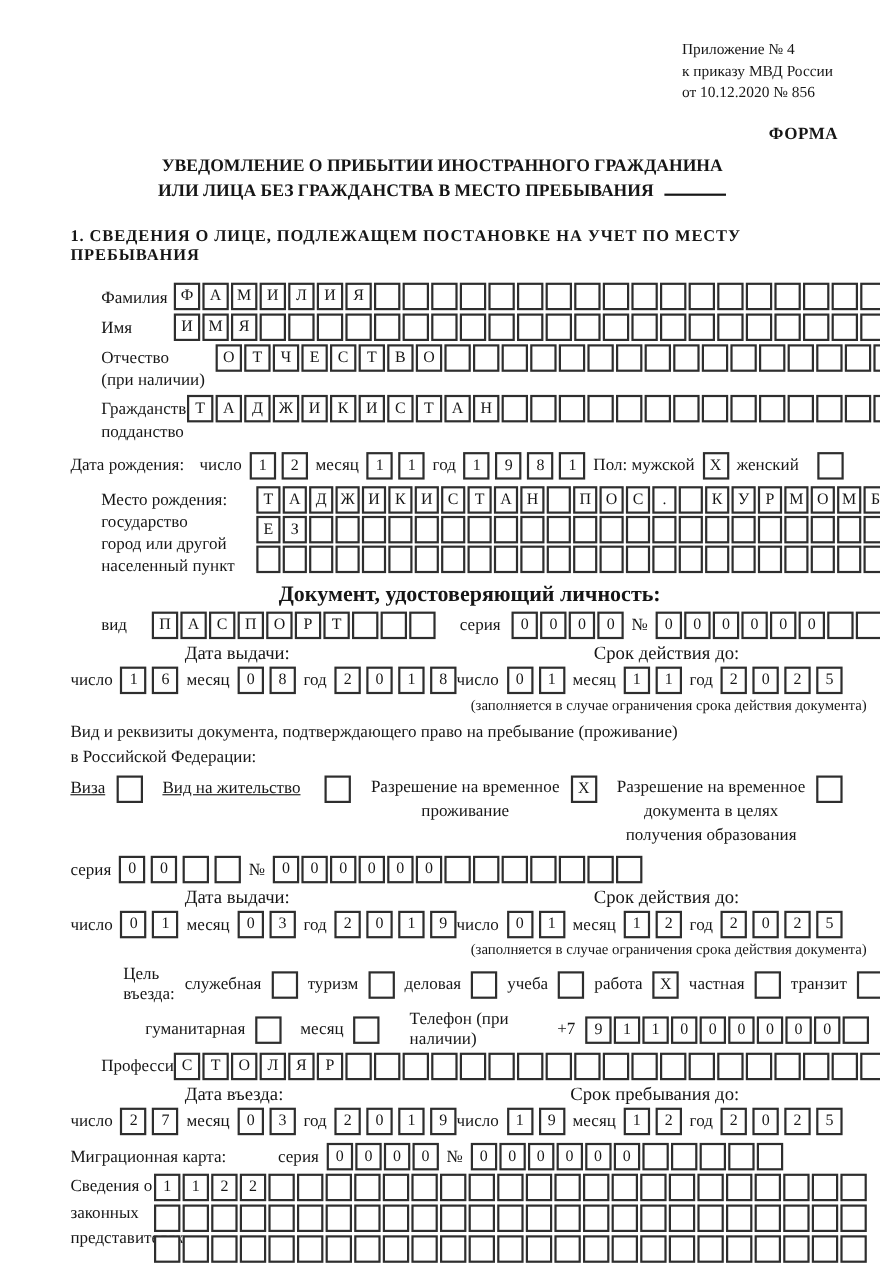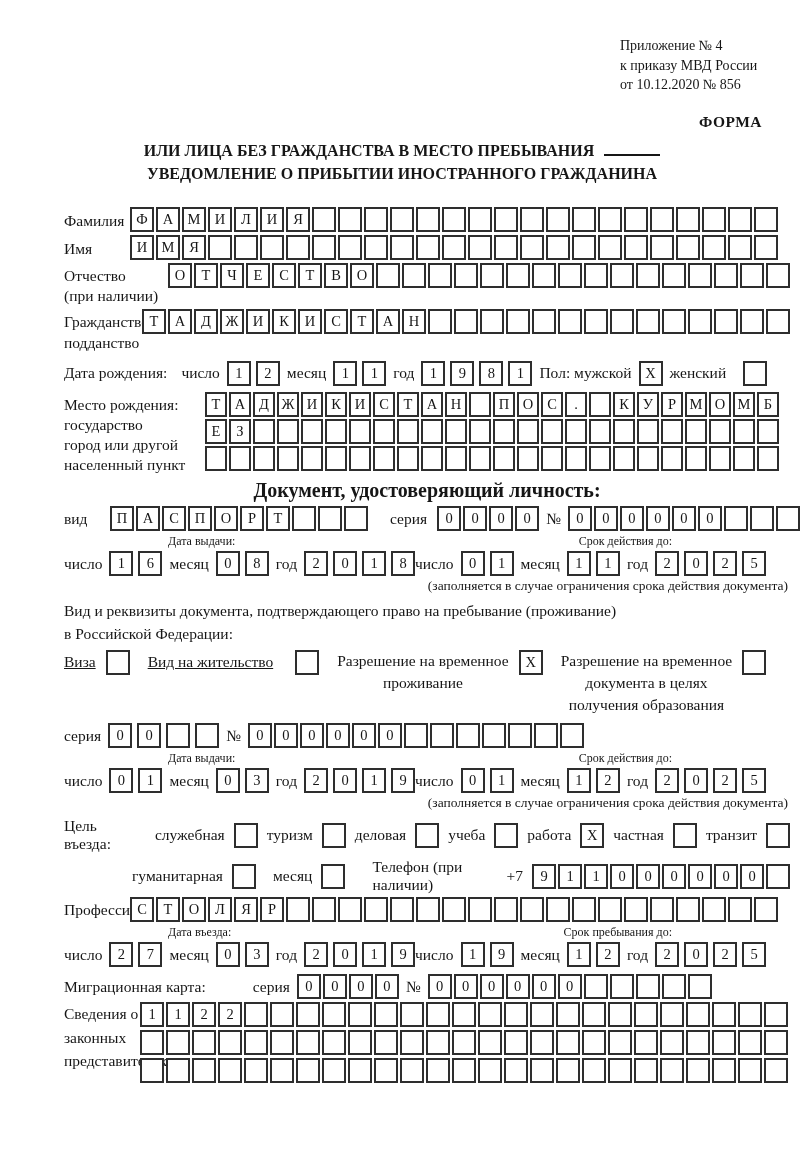--- a/index.html
+++ b/index.html
@@ -24,43 +24,43 @@
   .cbox {
     box-sizing:border-box; flex:none;
     width:24px; height:25px; border:2px solid #2e2e2e;
     display:flex; align-items:center; justify-content:center;
     font-size:14.5px; background:#fff;
   }
   .narrow .cbox { width:22px; }
   
   .frow { display:flex; align-items:flex-start; margin-bottom:3px; }
   .frow.vc { align-items:center; }
-  .flabel { flex:none; line-height:1.3; padding-top:3px; font-size:15.5px; }
+  .flabel { flex:none; line-height:1.3; padding-top:3px; font-size:15.5px;margin-left:28px; }
   .w66 { width:66px; } .w104 { width:104px; } .w78 { width:78px; } .w46 { width:46px; }
   .mlabel { margin:0 7px; flex:none; font-size:15.5px; }
   .mlabel.first { margin-left:0; }
   .bp-rows .boxes { margin-bottom:2px; }
   .center-bold { text-align:center; font-weight:bold; font-size:20px; margin:4px 0 4px 0; }
   
-  .dtitles { display:flex; font-size:12px; margin-top:3px; }
+  .dtitles { display:flex; font-size:17px; margin-top:3px; }
   .dtitles .t1 { margin-left:104px; }
   .dtitles .t2 { margin-left:auto; margin-right:118px; }
   .drow { display:flex; margin-top:2px; }
   .dg { display:flex; align-items:center; }
   .dg .boxes { gap:5px; }
   .dg-right { margin-left:auto; margin-right:44px; }
   .note-r { text-align:right; font-size:13.5px; margin:2px 2px 6px 0; }
   .para { font-size:15.5px; line-height:1.45; }
   
   .res-row { display:flex; align-items:flex-start; gap:18px; margin:5px 0 8px 0; }
   .opt { display:flex; gap:10px; align-items:flex-start; }
   .opt .lines { text-align:center; line-height:1.4; font-size:15.5px; }
   .opt > span.plain { padding-top:3px; font-size:15.5px;text-decoration:underline; }
   
-  .purpose-row { display:flex; align-items:center; gap:9px; margin-top:4px; font-size:15.5px; }
+  .purpose-row { display:flex; align-items:center; gap:9px; margin-top:4px; font-size:15.5px;margin-left:48px; }
   .purpose-row .cbox, .opt .cbox { flex:none; }
   .purpose2 { display:flex; align-items:center; gap:9px; margin:5px 0 3px 68px; font-size:15.5px; }
   .purpose2 .phone-label { margin-left:18px; }
   .purpose2 .prefix { margin-left:14px; }
   
   .reps { display:flex; margin-top:3px; }
   .reps-labels { flex:none; width:76px; line-height:1.52; font-size:15.5px; white-space:nowrap; }
   .reps-right .boxes { margin-bottom:3px; }
 </style>
 </head>
@@ -72,26 +72,27 @@
     <div>
         <div>Приложение № 4</div>
         <div>к приказу МВД России</div>
         <div>от 10.12.2020 № 856</div>
       </div>
   </div>
 
   <div class="form-label">ФОРМА</div>
 
   <div class="title">
+    <div>УВЕДОМЛЕНИЕ О ПРИБЫТИИ ИНОСТРАННОГО ГРАЖДАНИНА</div>
     <div>
       <span>ИЛИ ЛИЦА БЕЗ ГРАЖДАНСТВА В МЕСТО ПРЕБЫВАНИЯ</span><span class="title-blank"></span>
     </div>
-    <div>УВЕДОМЛЕНИЕ О ПРИБЫТИИ ИНОСТРАННОГО ГРАЖДАНИНА</div>
-  </div>
-
+  </div>
+
+  <div class="sec-heading">1. СВЕДЕНИЯ О ЛИЦЕ, ПОДЛЕЖАЩЕМ ПОСТАНОВКЕ НА УЧЕТ ПО МЕСТУ ПРЕБЫВАНИЯ</div>
 
   <div class="frow vc">
     <span class="flabel w66">Фамилия</span>
     <span class="boxes">
         <span class="cbox">Ф</span>
         <span class="cbox">А</span>
         <span class="cbox">М</span>
         <span class="cbox">И</span>
         <span class="cbox">Л</span>
         <span class="cbox">И</span>

